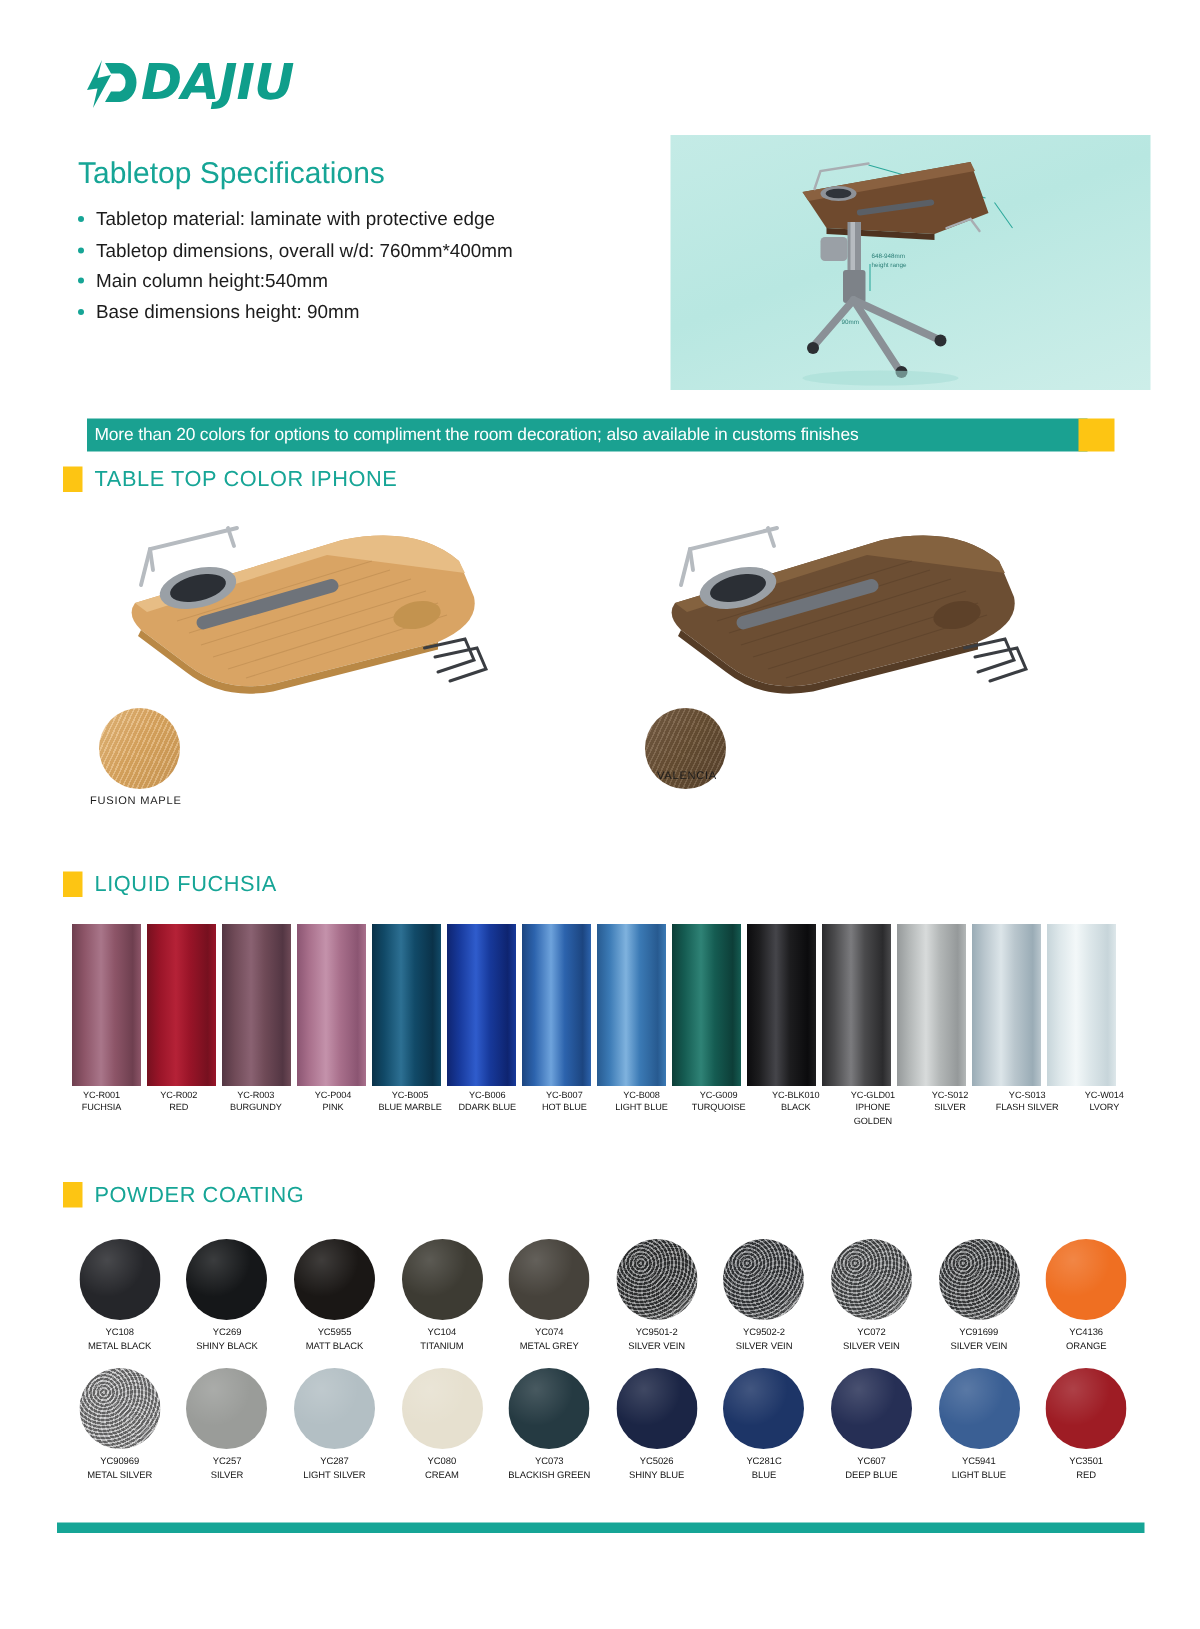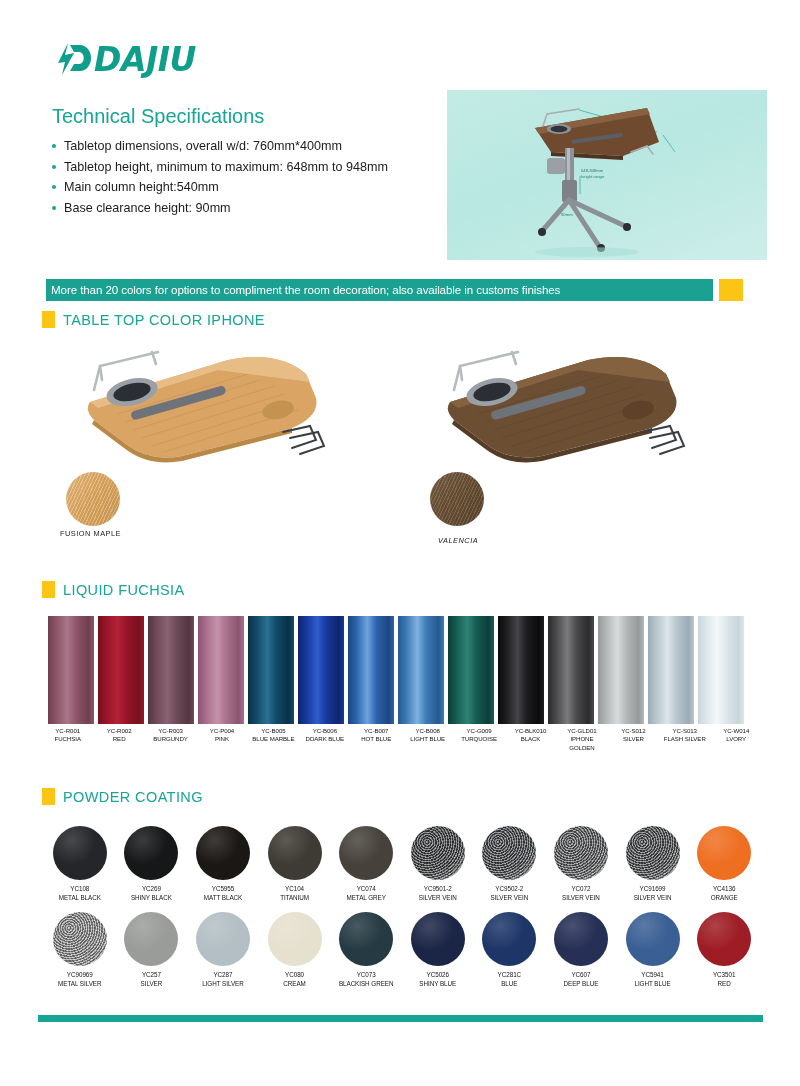--- a/index.html
+++ b/index.html
@@ -7,41 +7,41 @@
   body {
     width:800px; height:1086px;
     background:#ffffff;
     font-family:"Liberation Sans", sans-serif;
     color:#1a1a1a;
     position:relative;
     overflow:hidden;
   }
 
   
-  .logo-wrap { position:absolute; left:52px; top:38px; height:42px; display:flex; align-items:center; }
+  .logo-wrap { position:absolute; left:52px; top:38px; height:42px; display:flex; align-items:flex-start; }
   .logo-mark { width:40px; height:36px; position:relative; margin-right:2px; }
   .logo-text { font-size:33px; font-weight:bold; color:#0f9e8b; letter-spacing:-0.5px;
                font-style:italic; line-height:1; font-family:"DejaVu Sans", sans-serif; }
   .logo-cn { font-size:31px; font-weight:bold; color:#0f9e8b; line-height:1;
              font-family:"DejaVu Sans", sans-serif; margin-left:2px; }
 
   
   .spec-title { position:absolute; left:52px; top:105px; font-size:20px; color:#16a596; font-weight:normal; }
   .spec-list { position:absolute; left:52px; top:136px; width:400px; }
   .spec-item { font-size:12.6px; color:#1c1c1c; line-height:20.5px; position:relative; padding-left:12px; white-space:nowrap; }
   .spec-item::before { content:""; position:absolute; left:0; top:8px; width:4px; height:4px;
                        border-radius:50%; background:#16a596; }
 
   
   .hero { position:absolute; left:447px; top:90px; width:320px; height:170px;
           background:linear-gradient(160deg,#c4ebe6 0%, #b8e7e1 45%, #cdeee9 100%); overflow:hidden; }
   .hero svg { display:block; }
 
   
-  .banner { position:absolute; left:46px; top:279px; width:667px; height:22px;
+  .banner { position:absolute; left:58px; top:279px; width:667px; height:22px;
             background:#1aa191; color:#ffffff; font-size:11.6px; line-height:22px;
             padding-left:5px; white-space:nowrap; letter-spacing:-0.1px; }
   .banner-chip { position:absolute; left:719px; top:279px; width:24px; height:22px; background:#fdc513; }
 
   
   .sec-head { position:absolute; display:flex; align-items:center; }
   .sec-chip { width:13px; height:17px; background:#fdc513; margin-right:8px; }
   .sec-label { font-size:14.5px; color:#16a596; letter-spacing:0.4px; }
 
   .head-tabletop { left:42px; top:311px; }
@@ -57,21 +57,21 @@
   .tt-maple-sw { left:66px; top:472px;
       background:
         repeating-linear-gradient(115deg, rgba(255,255,255,.22) 0 1px, rgba(0,0,0,.05) 1px 3px),
         linear-gradient(125deg,#e8bb7d 0%,#dda75f 48%,#cf9a55 100%); }
   .tt-valen-sw { left:430px; top:472px;
       background:
         repeating-linear-gradient(115deg, rgba(255,255,255,.10) 0 1px, rgba(0,0,0,.10) 1px 3px),
         linear-gradient(125deg,#7d6249 0%,#6d5336 50%,#5e4730 100%); }
   .tt-label { position:absolute; font-size:7.4px; letter-spacing:0.5px; color:#1c1c1c; }
   .tt-lbl-maple { left:60px; top:529px; }
-  .tt-lbl-valen { left:438px; top:536px;font-style:italic; }
+  .tt-lbl-valen { left:438px; top:512px; }
 
   
   .liquid-row { position:absolute; left:48px; top:616px; width:706px; height:108px;
                 display:flex; gap:4px; }
   .lq-cell { width:46px; height:108px; }
   .lq-labels { position:absolute; left:44px; top:727px; width:716px; display:flex; gap:4px; }
   .lq-lab { width:50px; text-align:center; font-size:6.1px; line-height:8.4px; color:#141414;
             letter-spacing:-0.05px; }
 
   
@@ -91,26 +91,26 @@
 <div class="logo-wrap">
   <span class="logo-mark">
     <svg width="40" height="36" viewBox="0 0 40 36">
       <path d="M6 22 L16 2 L13 14 L22 12 L10 34 L13 21 Z" fill="#0f9e8b"></path>
       <path d="M18 4 h10 a11 13 0 0 1 0 26 h-10 l4-7 h6 a6 6.5 0 0 0 0-12 h-6 z" fill="#0f9e8b"></path>
     </svg>
   </span>
   <span class="logo-text">DAJIU</span>
 </div>
 
-<div class="spec-title">Technical Specifications</div>
+<div class="spec-title">Tabletop Specifications</div>
 <div class="spec-list">
+  <div class="spec-item">Tabletop material: laminate with protective  edge</div>
   <div class="spec-item">Tabletop dimensions, overall w/d: 760mm*400mm</div>
-  <div class="spec-item">Tabletop height, minimum to maximum: 648mm to 948mm</div>
   <div class="spec-item">Main column height:540mm</div>
-  <div class="spec-item">Base clearance height: 90mm</div>
+  <div class="spec-item">Base dimensions height: 90mm</div>
 </div>
 
 <div class="hero">
   <svg width="320" height="170" viewBox="0 0 320 170">
 
     <g stroke="#2aa79a" stroke-width="0.7" fill="none">
       <path d="M132 20 L210 42"></path>
       <path d="M216 45 L228 62"></path>
       <path d="M133 86 L133 104"></path>
     </g>

